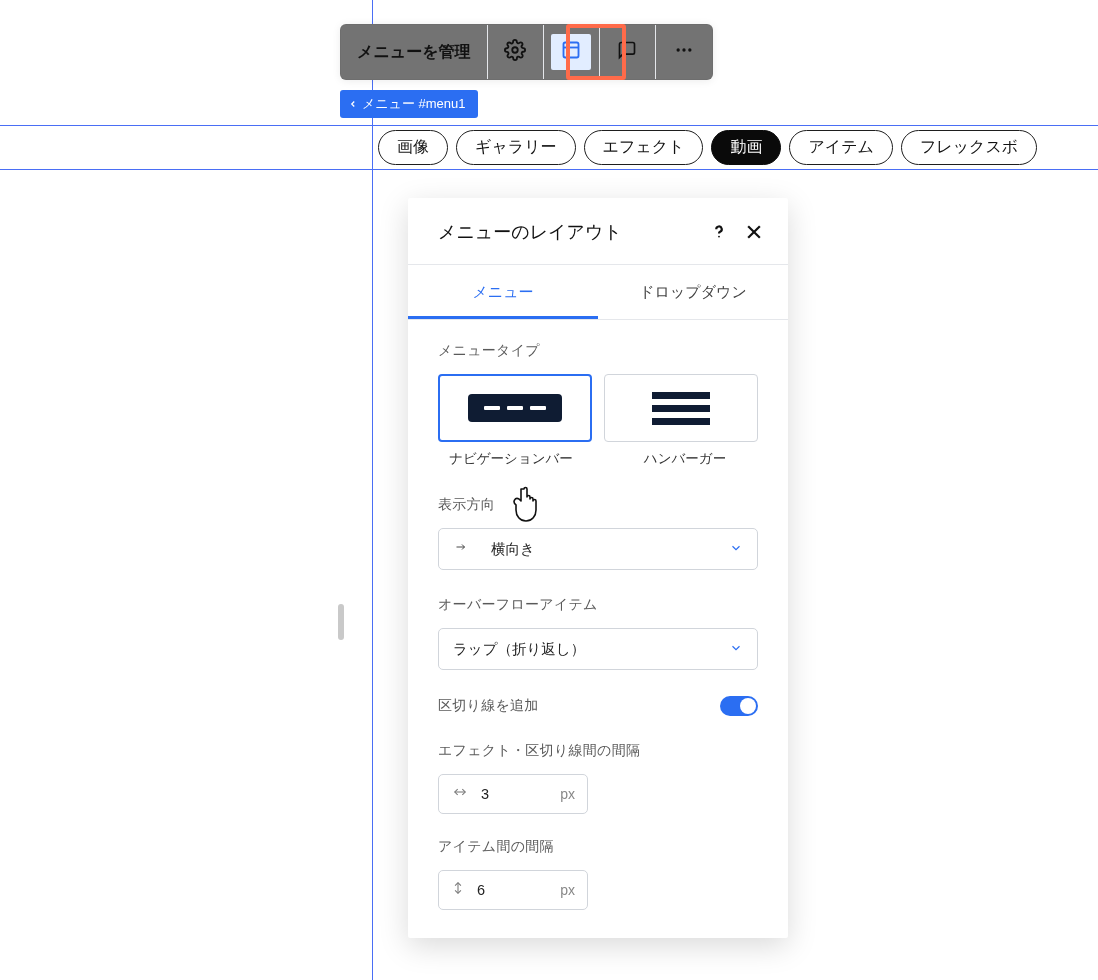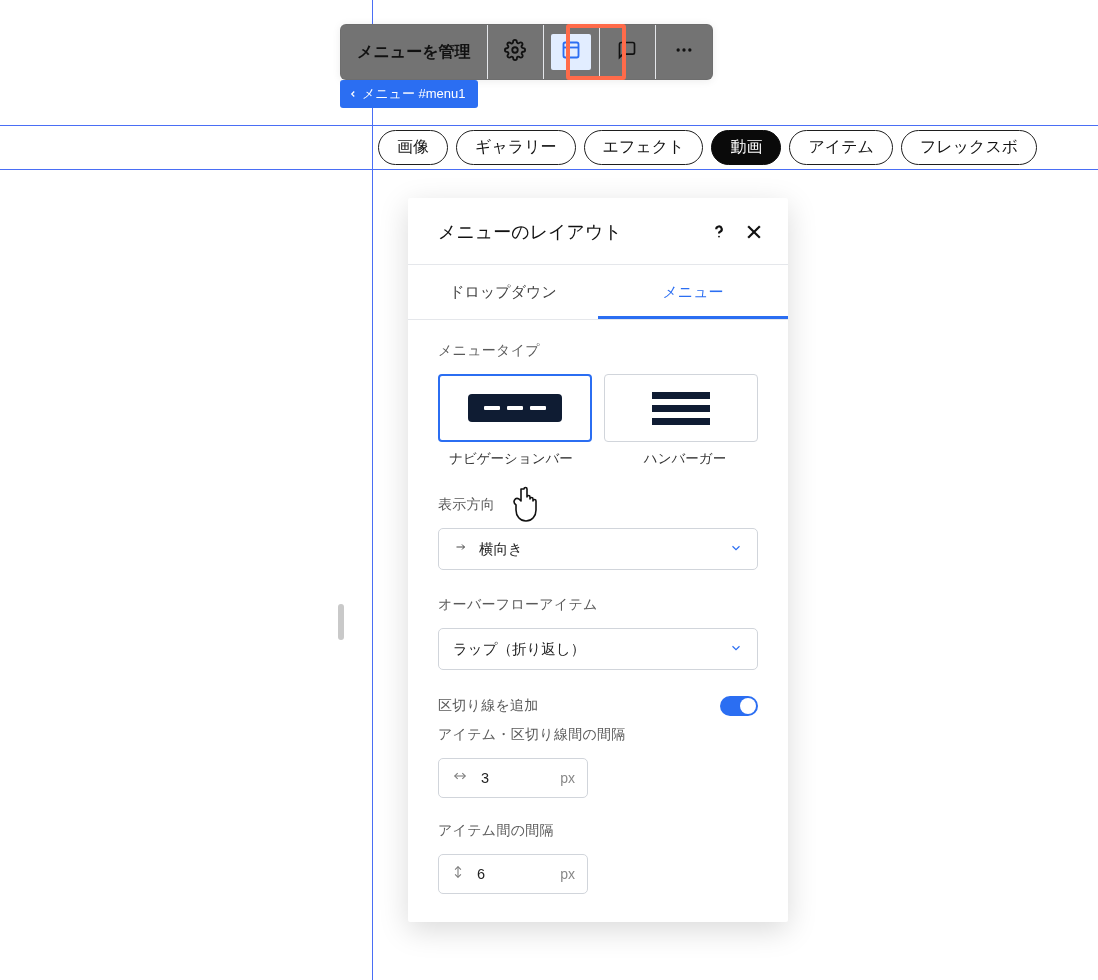--- a/index.html
+++ b/index.html
@@ -68,21 +68,21 @@
     height: 36px;
     display: flex;
     align-items: center;
     justify-content: center;
     border-radius: 2px;
   }
 
   
   .breadcrumb-pill {
     position: absolute;
-    top: 80px;
+    top: 90px;
     left: 340px;
     background: #2b6ef2;
     color: #fff;
     font-size: 13px;
     padding: 5px 12px 5px 8px;
     border-radius: 3px;
     display: flex;
     align-items: center;
     gap: 4px;
   }
@@ -279,28 +279,28 @@
     justify-content: space-between;
     padding: 0 14px;
     font-size: 14.5px;
     color: #222;
     cursor: pointer;
     margin-bottom: 26px;
   }
   .select-left {
     display: flex;
     align-items: flex-start;
-    gap: 10px;
+    gap: 22px;
   }
 
   .toggle-row {
     display: flex;
     align-items: center;
     justify-content: space-between;
-    margin-bottom: 10px;
+    margin-bottom: 26px;
   }
   .toggle-row .section-label { margin-bottom: 0; }
   .toggle {
     width: 38px;
     height: 20px;
     background: #2b6ef2;
     border-radius: 20px;
     position: relative;
     cursor: pointer;
   }
@@ -431,22 +431,22 @@
       <span class="close-icon">
         <svg width="20" height="20" viewBox="0 0 24 24" stroke="#111" stroke-width="2.6">
           <line x1="5" y1="5" x2="19" y2="19"></line>
             <line x1="19" y1="5" x2="5" y2="19"></line>
         </svg>
       </span>
     </div>
   </div>
 
   <div class="tabs">
+    <div class="tab active">メニュー</div>
     <div class="tab">ドロップダウン</div>
-    <div class="tab active">メニュー</div>
   </div>
 
   <div class="panel-body">
     <div class="section-label">メニュータイプ</div>
     <div class="type-cards">
       <div class="type-card selected">
         <div class="navbar-glyph">
           <span></span>
             <span></span>
             <span></span>
@@ -493,21 +493,21 @@
       </span>
     </div>
 
     <div class="toggle-row">
       <div class="section-label">区切り線を追加</div>
       <div class="toggle">
         <div class="knob"></div>
       </div>
     </div>
 
-    <div class="section-label">アイテム・区切り線間の間隔</div>
+    <div class="section-label">エフェクト・区切り線間の間隔</div>
     <div class="num-input">
       <span>
         <svg width="18" height="14" viewBox="0 0 24 24" fill="none" stroke="#777" stroke-width="1.8">
             <polyline points="8 7 3 12 8 17"></polyline>
             <polyline points="16 7 21 12 16 17"></polyline>
             <line x1="3" y1="12" x2="21" y2="12"></line>
           </svg>
       </span>
       <span class="val">3</span>
       <span class="unit">px</span>

